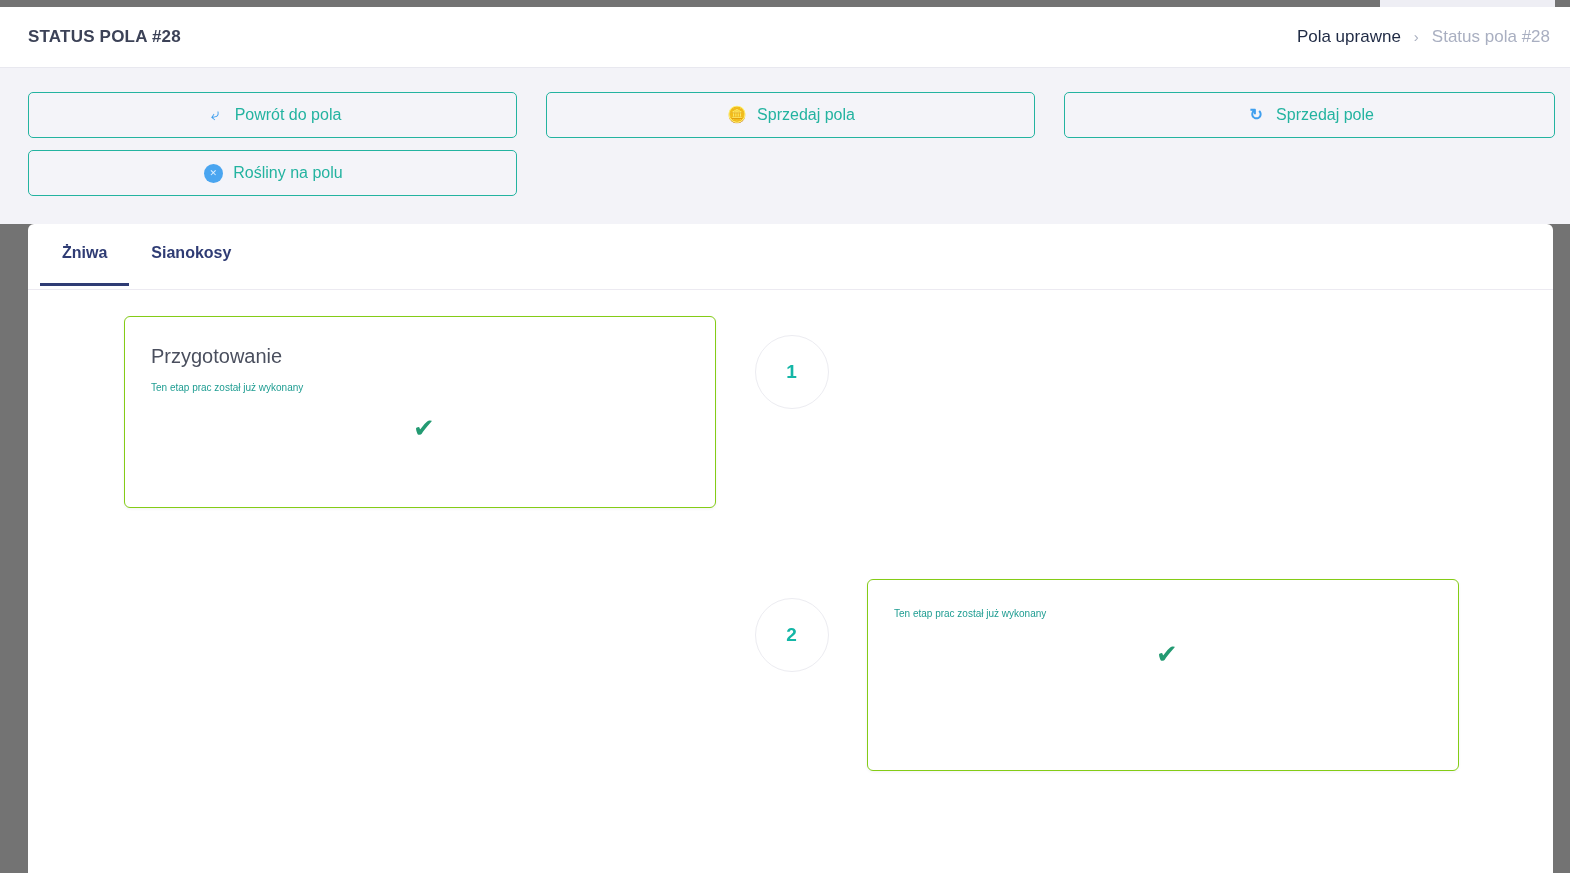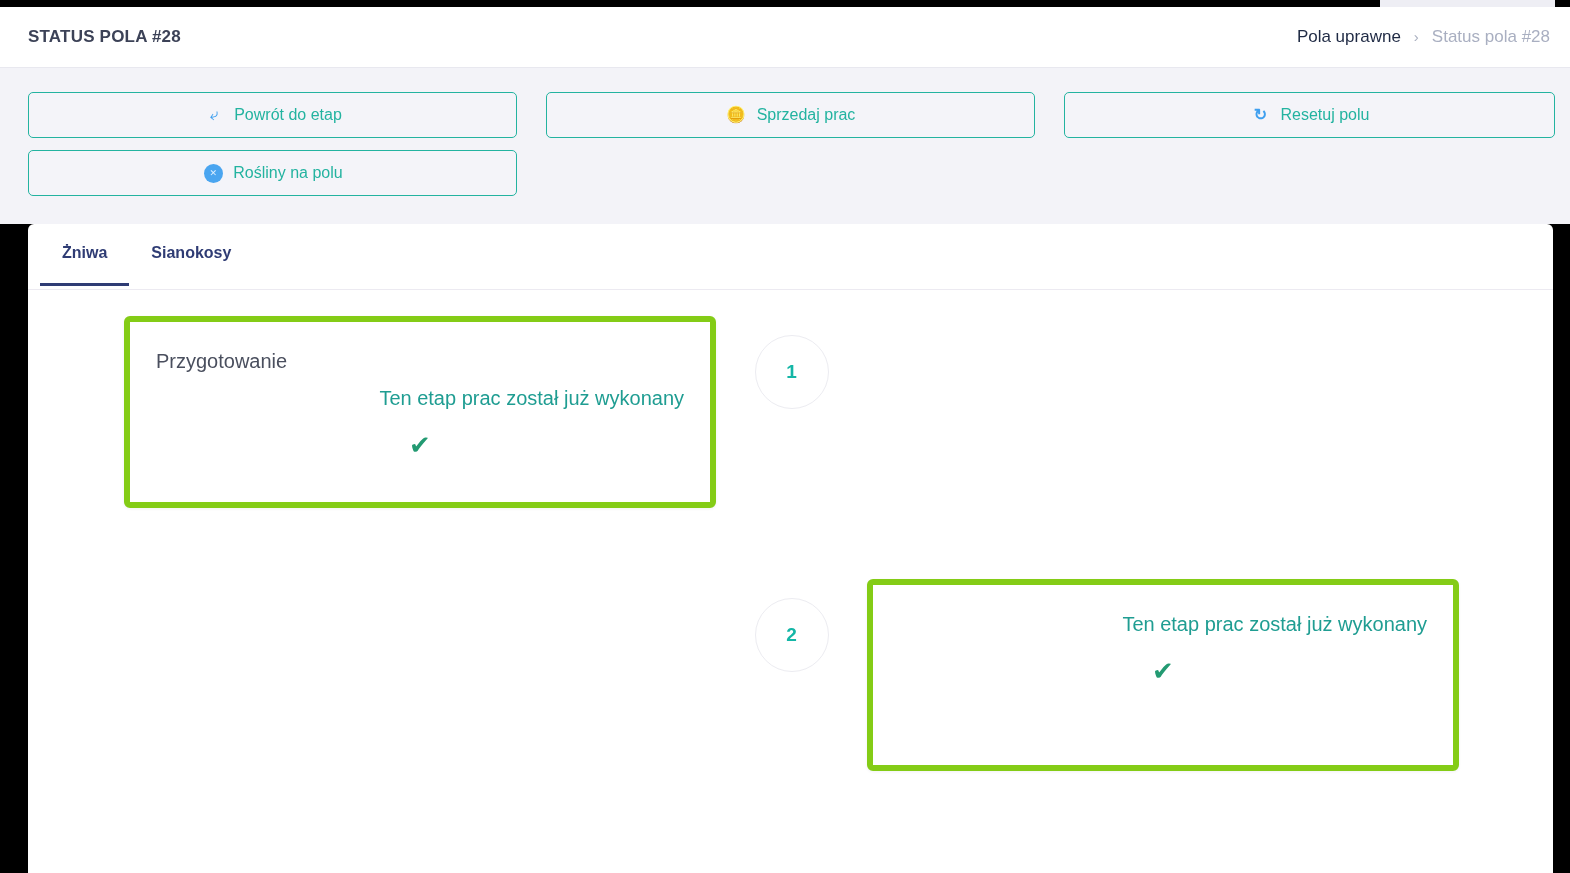--- a/index.html
+++ b/index.html
@@ -9,21 +9,21 @@
     height: 873px;
     background: #f3f3f8;
     font-family: "Liberation Sans", sans-serif;
     overflow: hidden;
   }
 
   #app {
     position: relative;
     width: 1570px;
     height: 873px;
-    background: #000000;
+    background: #737373;
   }
 
   
   .top-strip {
     position: absolute;
     top: 0;
     left: 1380px;
     width: 175px;
     height: 14px;
     background: #eeeef4;
@@ -194,36 +194,36 @@
 
   .stage-row {
     display: grid;
     grid-template-columns: 96px 592px 151px 592px;
     align-items: start;
     margin-bottom: 71px;
   }
 
   .stage-card {
     background: #ffffff;
-    border: 6px solid #84cc16;
+    border: 1px solid #84cc16;
     border-radius: 6px;
     box-shadow: 0 1px 3px rgba(40, 40, 70, 0.06);
     height: 192px;
-    padding: 28px 26px 0 26px;
+    padding: 28px 18px 0 26px;
   }
 
   .stage-title {
     font-size: 20px;
     color: #4a4f5e;
     margin-bottom: 14px;
   }
 
   .stage-status {
-    text-align: right;
-    font-size: 20px;
+    text-align: left;
+    font-size: 10px;
     color: #1f9d92;
   }
 
   .stage-check {
     margin-top: 22px;
     text-align: center;
     font-size: 26px;
     color: #239a72;
     line-height: 1;
   }
@@ -260,31 +260,31 @@
       <span class="crumb-sep">›</span>
       <span class="crumb-current">Status pola #28</span>
     </div>
   </div>
 
   <div class="action-bar">
     <div class="btn-grid">
 
       <div class="action-btn">
         <span class="ico ico-back">⤶</span>
-        <span>Powrót do etap</span>
+        <span>Powrót do pola</span>
       </div>
 
       <div class="action-btn">
         <span class="ico ico-coin">🪙</span>
-        <span>Sprzedaj prac</span>
+        <span>Sprzedaj pola</span>
       </div>
 
       <div class="action-btn">
         <span class="ico ico-refresh">↻</span>
-        <span>Resetuj polu</span>
+        <span>Sprzedaj pole</span>
       </div>
 
 
       <div class="action-btn">
         <span class="ico">
           <span class="ico-gear-circle">✕</span>
         </span>
         <span>Rośliny na polu</span>
       </div>
 

